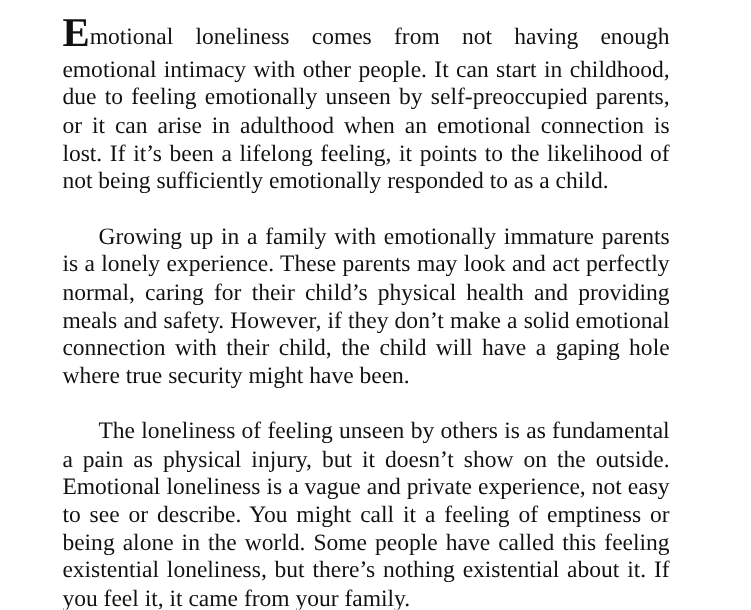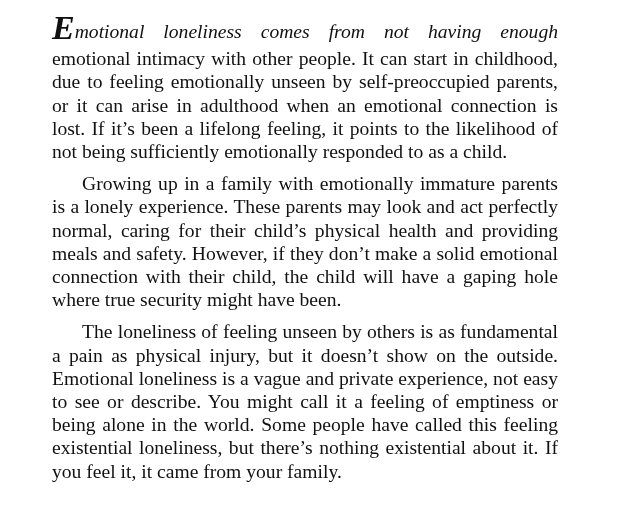--- a/index.html
+++ b/index.html
@@ -22,39 +22,38 @@
       font-size: 19.6px;
       line-height: 23.2px;
       color: #111111;
     }
     .para {
       margin: 0;
       text-align: justify;
       text-align-last: left;
     }
     .para + .para {
-      margin-top: 9px;
+      margin-top: 23px;
     }
     .indent {
       text-indent: 30px;
     }
     .dropcap {
       font-weight: bold;
       font-size: 34px;
       line-height: 20px;
       vertical-align: -1px;
       letter-spacing: -1px;
       margin-right: 1px;
     }
     .first-line {
       display: block;
       text-align: justify;
       text-align-last: justify;
       margin-top: 8px;
-      font-style: italic;
     }
     .rest {
       display: block;
       margin-top: 4px;
     }
   </style>
 </head>
 <body>
 
 <div class="page">

